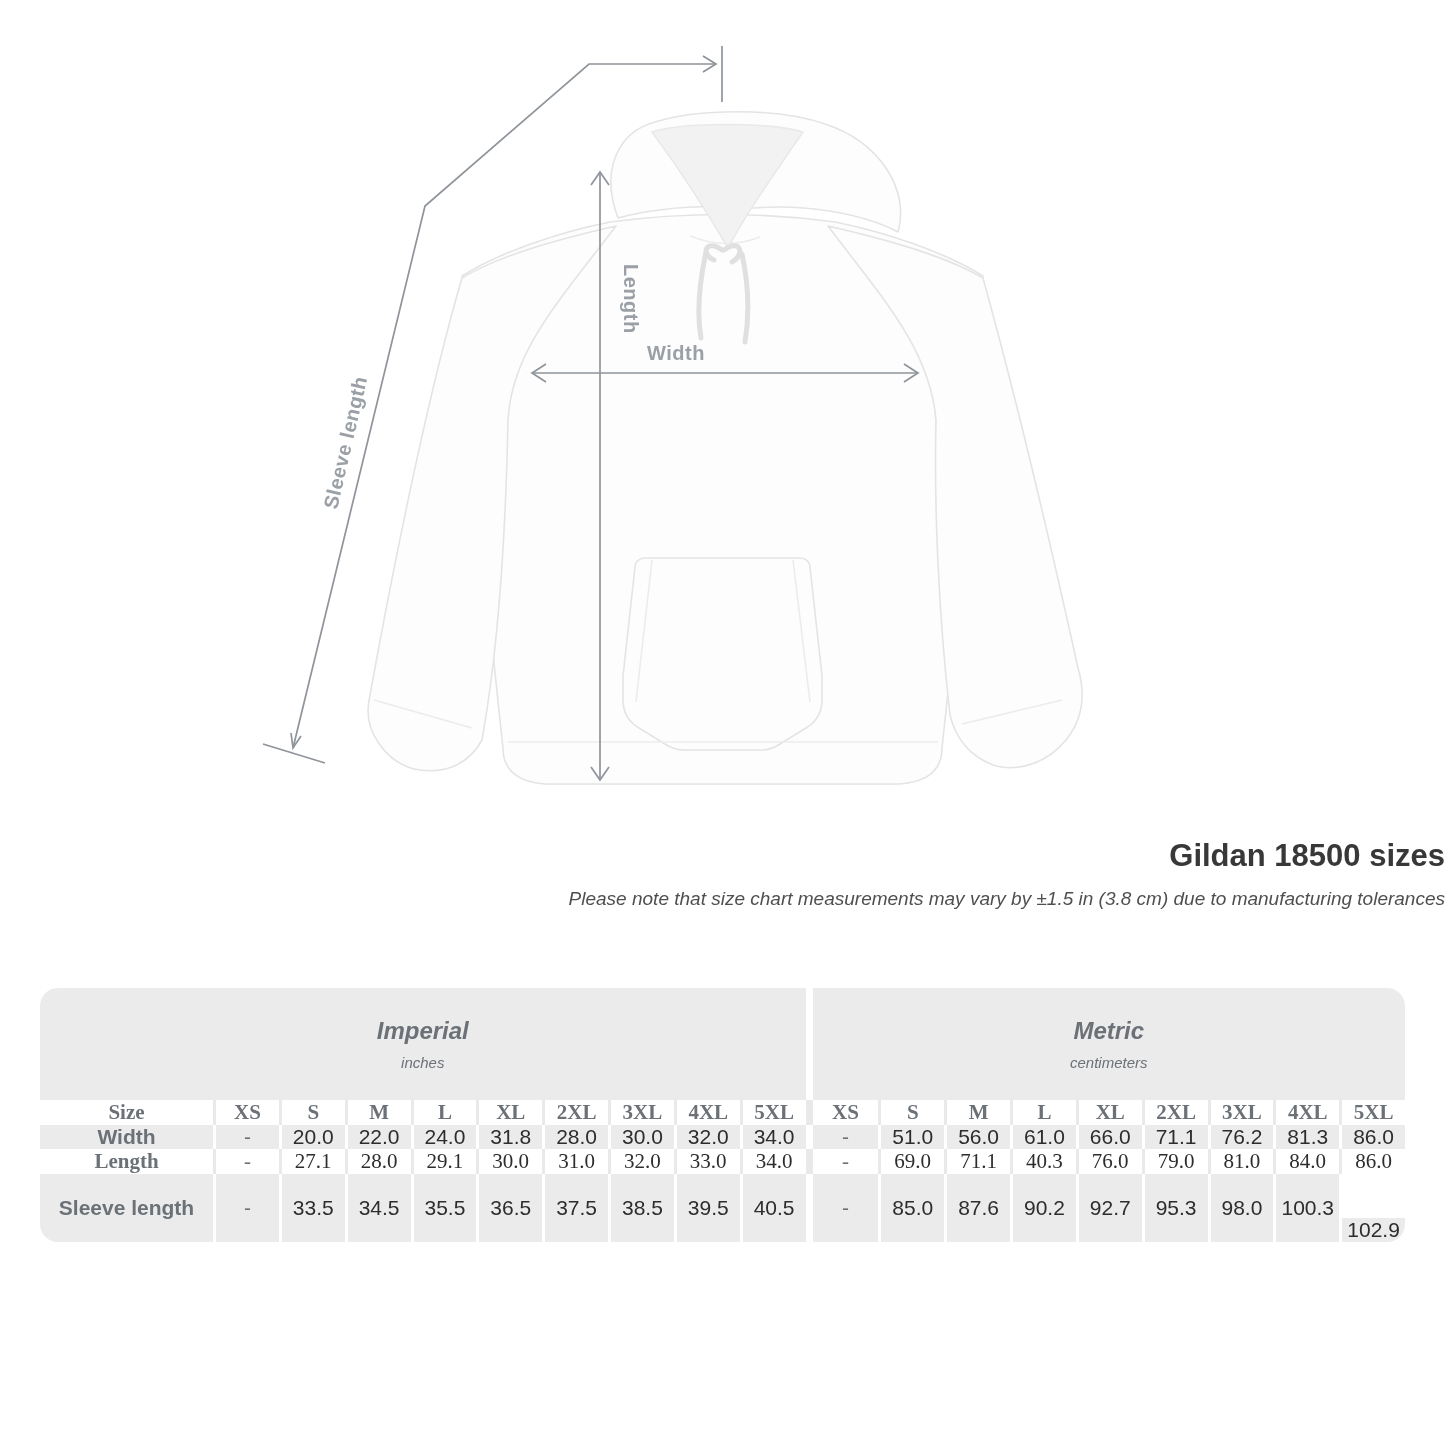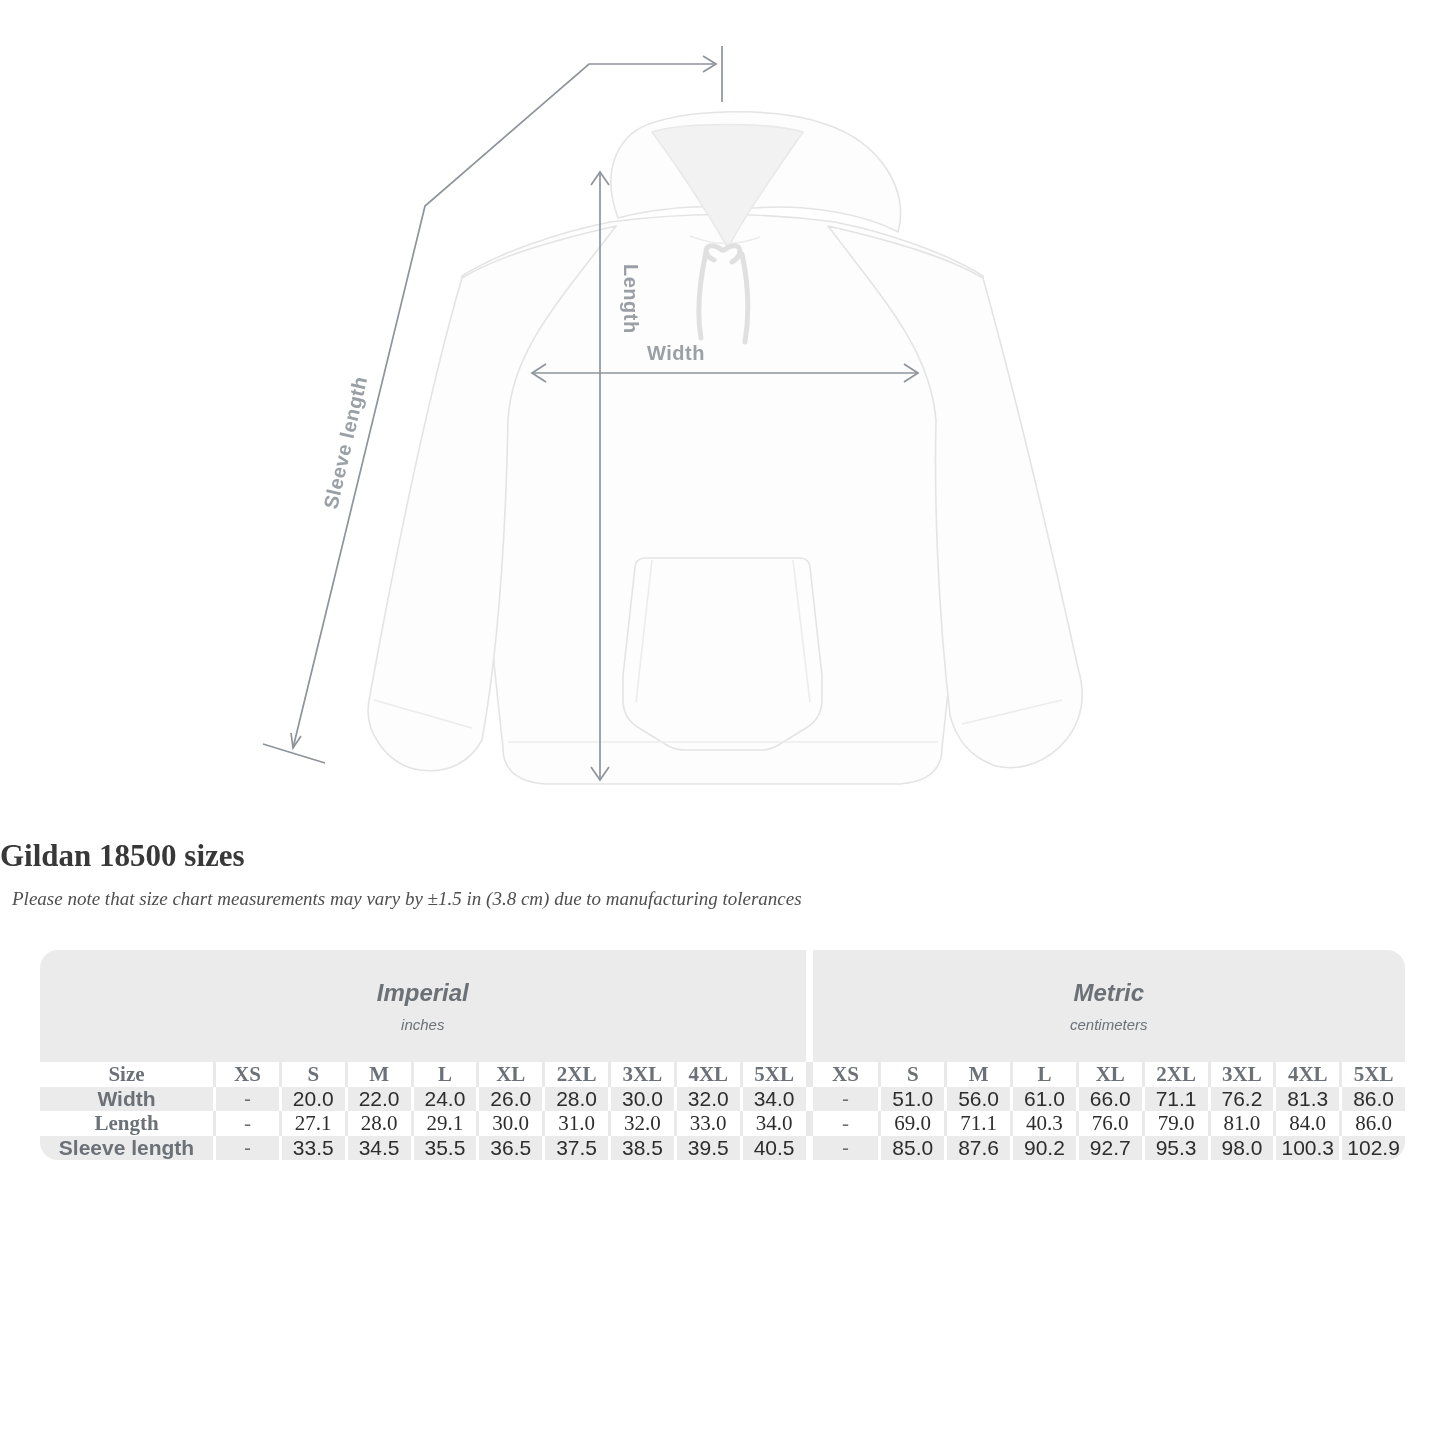--- a/index.html
+++ b/index.html
@@ -6,54 +6,54 @@
   body{
     width:1445px;height:1445px;overflow:hidden;
     font-family:"Liberation Sans","DejaVu Sans",sans-serif;
     -webkit-font-smoothing:antialiased;
   }
   
   .diagram{position:relative;width:1445px;height:832px;}
   .diagram svg{display:block;}
   .measure-label{font-weight:bold;font-size:20px;fill:#9aa0a6;letter-spacing:.5px;}
   
-  .title-block{text-align:left;margin-top:6px;font-family:Liberation Serif, serif;}
+  .title-block{text-align:right;margin-top:6px;}
   .page-title{font-size:31px;font-weight:bold;color:#383838;margin:0;}
   .page-subtitle{font-size:19px;font-style:italic;color:#4f4f4f;margin:14px 0 0 12px;}
   
   .size-table{
     margin:40px 40px 0 40px;
     width:1365px;
     display:grid;
     grid-template-columns:173px repeat(9,1fr) 7px repeat(9,1fr);
     grid-auto-rows:auto;
   }
   .u-block{
     grid-row:1;height:112px;background:#ebebeb;
-    display:flex;flex-direction:column;align-items:center;justify-content:center;
+    display:flex;flex-direction:column;align-items:center;justify-content:center;margin-top:38px;
   }
   .u-block.imperial{grid-column:1/11;border-radius:18px 0 0 0;}
   .u-block.metric{grid-column:12/21;border-radius:0 18px 0 0;}
   .u-gap{grid-row:1;grid-column:11;background:transparent;}
   .u-name{font-size:24px;font-weight:bold;font-style:italic;color:#6b7177;}
   .u-unit{font-size:15px;font-style:italic;color:#6b7177;margin-top:9px;}
   .cell{
     display:flex;align-items:center;justify-content:center;
     font-size:21px;color:#2d2d2d;
   }
   .bg-w{background:#ffffff;font-family:Liberation Serif, serif;}
   .bg-g{background:#ebebeb;}
   .head,.lab{font-weight:bold;color:#6b7177;}
   .dim{color:#6b7177;}
   .div-g{border-left:3px solid #e9e9e9;}
   .div-w{border-left:3px solid #ffffff;}
   .gap-g{background:#e9e9e9;}
   .gap-w{background:#ffffff;}
   .rb-l{border-radius:0 0 0 18px;}
-  .rb-r{border-radius:0 0 18px 0;}
+  .rb-r{border-radius:0 0 18px 0;margin-top:44px;}
 </style>
 </head>
 <body>
 
 <div class="diagram">
   <svg width="1445" height="832" viewBox="0 0 1445 832">
 
     <g stroke="#e4e4e4" stroke-width="1.6" fill="#fdfdfd" stroke-linejoin="round">
       <path d="M610,222 C560,232 500,252 462,276 C470,430 488,610 503,748 C503,772 520,782 545,784 L900,784 C925,782 942,772 942,748 C957,610 975,430 983,276 C945,252 885,232 835,222 C760,212 685,212 610,222 Z"></path>
 
@@ -141,21 +141,21 @@
     <div class="cell bg-w row-h  head div-g">XL</div>
     <div class="cell bg-w row-h  head div-g">2XL</div>
     <div class="cell bg-w row-h  head div-g">3XL</div>
     <div class="cell bg-w row-h  head div-g">4XL</div>
     <div class="cell bg-w row-h  head div-g">5XL</div>
     <div class="cell bg-g lab row-d">Width</div>
     <div class="cell bg-g row-d div-w dim ">-</div>
     <div class="cell bg-g row-d div-w  ">20.0</div>
     <div class="cell bg-g row-d div-w  ">22.0</div>
     <div class="cell bg-g row-d div-w  ">24.0</div>
-    <div class="cell bg-g row-d div-w  ">26.0</div>
+    <div class="cell bg-g row-d div-w  ">31.8</div>
     <div class="cell bg-g row-d div-w  ">28.0</div>
     <div class="cell bg-g row-d div-w  ">30.0</div>
     <div class="cell bg-g row-d div-w  ">32.0</div>
     <div class="cell bg-g row-d div-w  ">34.0</div>
     <div class="cell row-d gap-w"></div>
     <div class="cell bg-g row-d dim ">-</div>
     <div class="cell bg-g row-d   div-w">51.0</div>
     <div class="cell bg-g row-d   div-w">56.0</div>
     <div class="cell bg-g row-d   div-w">61.0</div>
     <div class="cell bg-g row-d   div-w">66.0</div>

